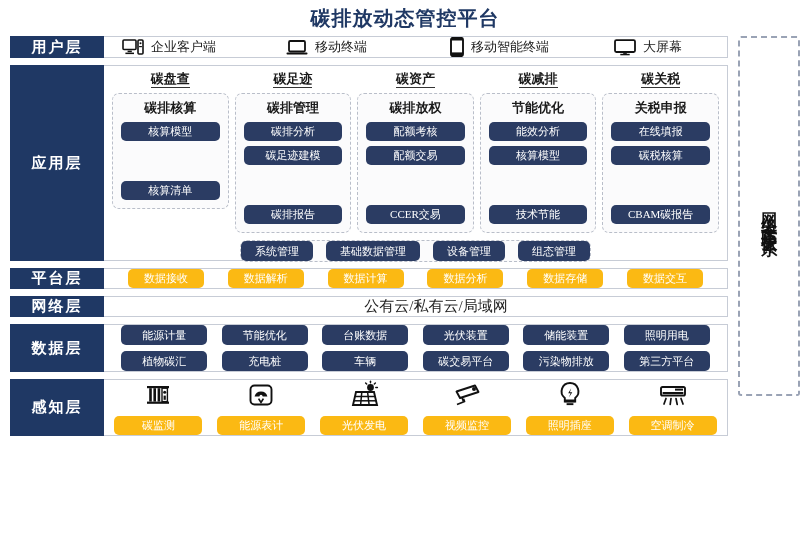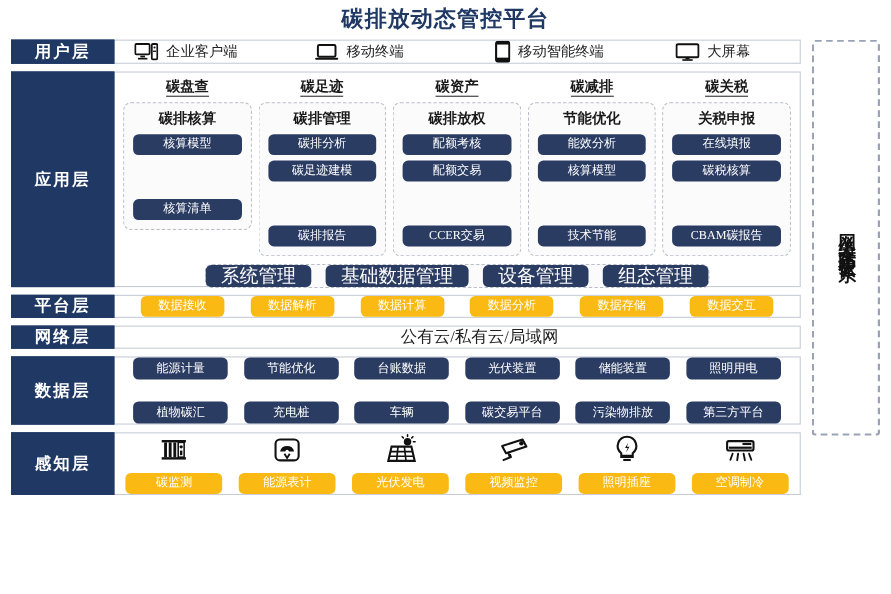--- a/index.html
+++ b/index.html
@@ -146,21 +146,21 @@
     display: flex;
     align-items: center;
     justify-content: center;
     gap: 13px;
     background: #fbfbfc;
   }
   .mgmt-pill {
     background: #2B3C63;
     color: #fff;
     border-radius: 5px;
-    font-size: 17px;
+    font-size: 11px;
     line-height: 20px;
     height: 20px;
     padding: 0 14px;
     white-space: nowrap;
   }
 
   
   .plat-layer { height: 40px; }
   .chip-row {
     display: flex;
@@ -188,21 +188,21 @@
     font-size: 15px;
     color: #222;
     padding-left: 41px;
   }
 
   
   .data-layer { height: 72px; }
   .data-body {
     flex-direction: column;
     justify-content: center;
-    gap: 20px;
+    gap: 6px;
     padding: 0 10px;
   }
   .data-row {
     display: flex;
     width: 100%;
     justify-content: space-around;
   }
   .chip-b {
     background: #2B3C63;
     color: #ffffff;

